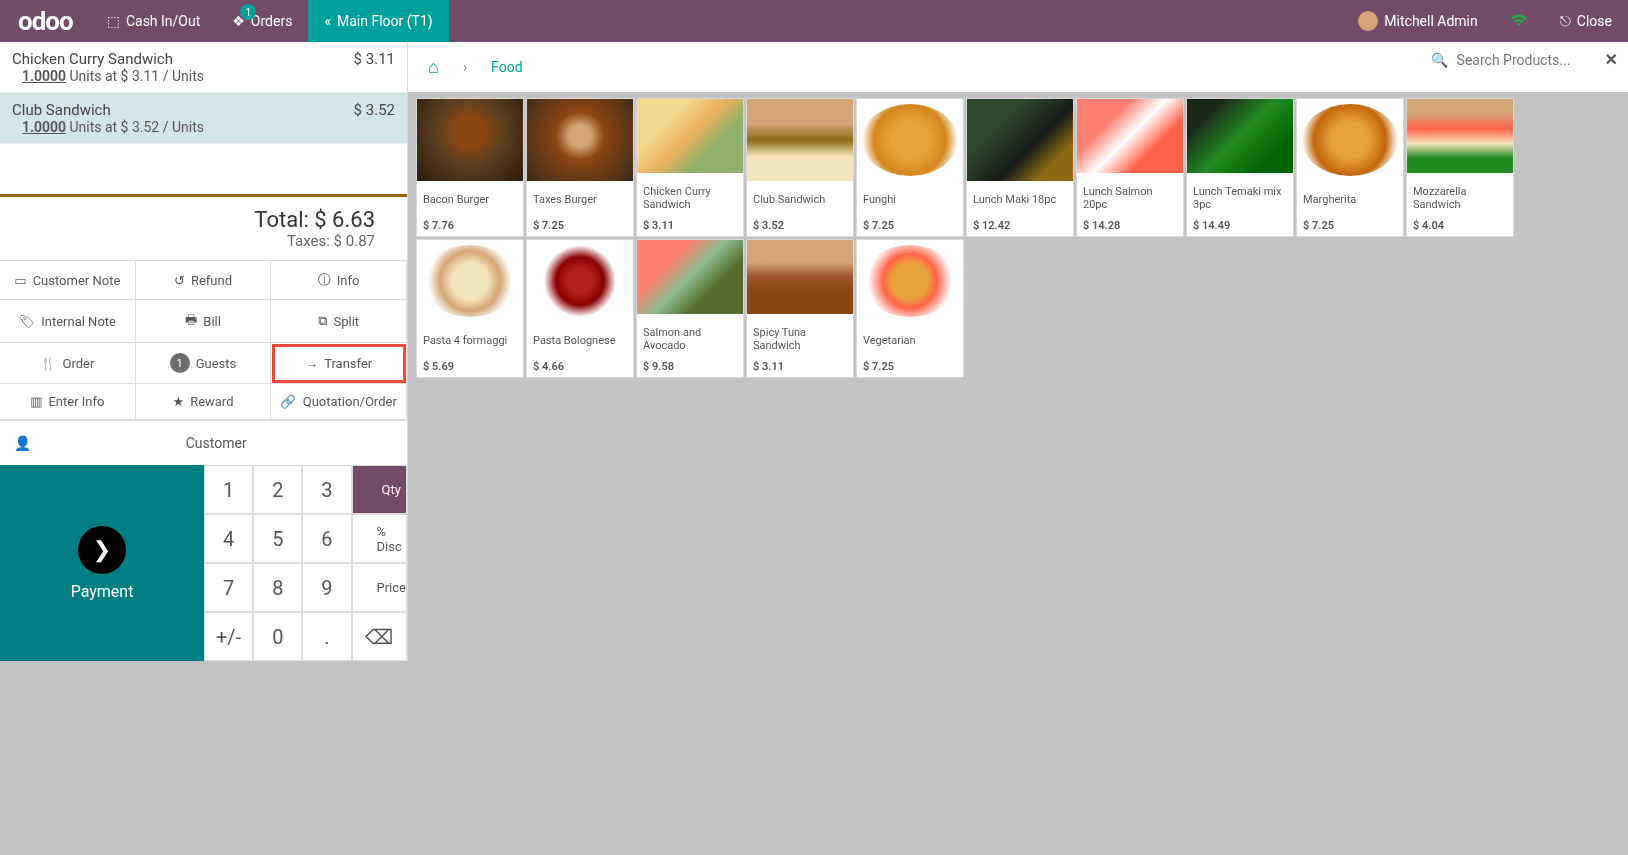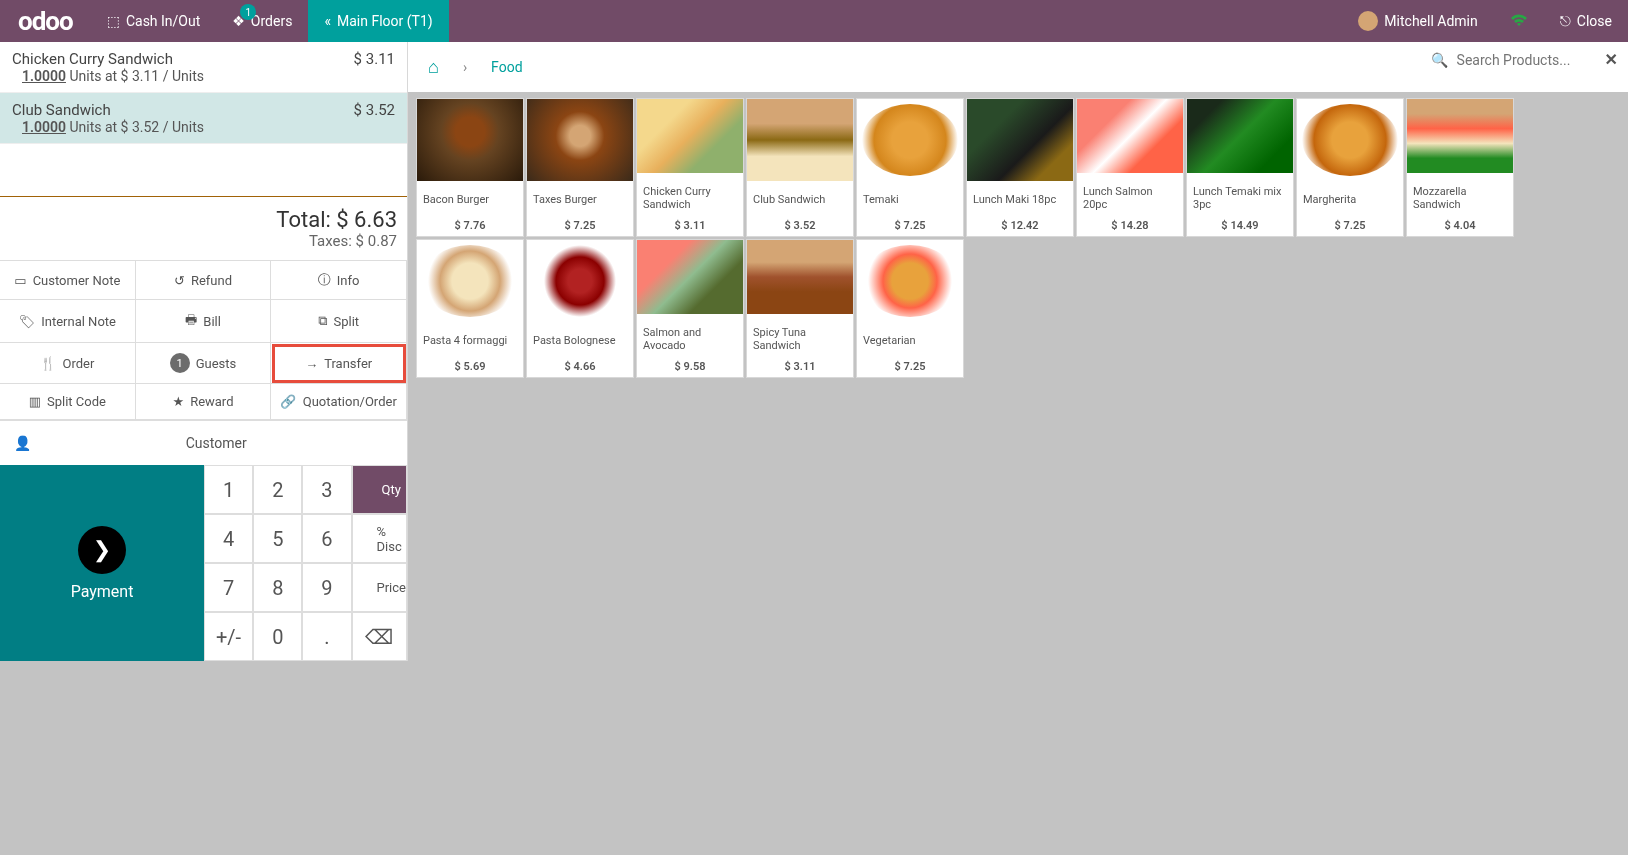--- a/index.html
+++ b/index.html
@@ -18,21 +18,21 @@
 .left { width: 408px; background: #fff; display: flex; flex-direction: column; border-right: 1px solid #d8d8d8; }
 .right { flex: 1; background: #c3c3c3; display: flex; flex-direction: column; }
 
 .orderlines { flex: 1; overflow-y: auto; }
 .orderline { padding: 8px 12px; border-bottom: 1px solid #eee; display: flex; flex-direction: column; cursor: pointer; }
 .orderline.selected { background: #d1e7e6; }
 .orderline-top { display: flex; justify-content: space-between; font-size: 15px; color: #444; }
 .orderline-qty { font-size: 14px; color: #555; padding-left: 10px; }
 .orderline-qty .bold { font-weight: 600; text-decoration: underline; }
 
-.summary { padding: 10px 10px; text-align: right; border-top: 1px solid #a16207; }
+.summary { padding: 10px 32px; text-align: right; border-top: 3px solid #a16207; }
 .total { font-size: 22px; color: #333; }
 .taxes { font-size: 15px; color: #666; }
 
 .control-buttons { display: grid; grid-template-columns: repeat(3, 1fr); border-top: 1px solid #ddd; }
 .ctrl-btn { padding: 10px 4px; border: 1px solid #ddd; border-top: none; border-left: none; font-size: 13px; color: #555; display: flex; align-items: center; justify-content: center; gap: 6px; cursor: pointer; background: #fff; }
 .ctrl-btn.highlight { outline: 3px solid #e74c3c; outline-offset: -4px; }
 .guest-circle { background: #6c6c6c; color: #fff; border-radius: 50%; width: 20px; height: 20px; display: inline-flex; align-items: center; justify-content: center; font-size: 11px; }
 
 .customer-row { display: flex; border-top: 1px solid #ddd; }
 .customer-btn { flex: 1; padding: 14px; text-align: center; font-size: 14px; color: #555; cursor: pointer; display: flex; align-items: center; justify-content: center; gap: 8px; }
@@ -49,21 +49,21 @@
 .breadcrumb .home { color: #00A09D; font-size: 18px; }
 .breadcrumb .sep { color: #888; }
 .search-area { position: absolute; right: 10px; top: 8px; display: flex; align-items: center; gap: 8px; color: #888; }
 .search-input { border: none; font-size: 14px; width: 140px; outline: none; }
 .search-clear { color: #555; font-weight: bold; cursor: pointer; font-size: 16px; }
 
 .products { padding: 6px 8px; display: flex; flex-wrap: wrap; gap: 2px; align-content: flex-start; overflow-y: auto; }
 .product { width: 108px; height: 139px; background: #fff; border: 1px solid #d8d8d8; display: flex; flex-direction: column; cursor: pointer; }
 .product-img { width: 100%; height: 82px; display: flex; align-items: center; justify-content: center; overflow: hidden; }
 .product-name { font-size: 11px; color: #555; padding: 4px 6px; flex: 1; line-height: 1.2; margin-top: 8px; }
-.product-price { font-size: 11px; color: #555; padding: 4px 6px; font-weight: 600; text-align: center; }
+.product-price { font-size: 11px; color: #555; padding: 4px 6px; font-weight: 600; }
 
 
 .pi { width: 100%; height: 100%; }
 .pi-burger1 { background: radial-gradient(circle at 50% 40%, #8b4513 20%, #654321 40%, #2a1a0a 100%); }
 .pi-burger2 { background: radial-gradient(circle at 50% 45%, #d4a574 15%, #8b4513 35%, #3a2a1a 100%); }
 .pi-sandwich-illust { background: linear-gradient(135deg, #f4d88c 30%, #e8b05c 50%, #8fb06c 70%); }
 .pi-club { background: linear-gradient(180deg, #d4a574 30%, #8b6914 50%, #f4e4bc 70%); }
 .pi-pizza1 { background: radial-gradient(circle, #e8a23c 30%, #d4861c 60%, #fff 80%); border-radius: 50%; margin: 5px; width: calc(100% - 10px); height: calc(100% - 10px); }
 .pi-maki { background: linear-gradient(135deg, #2a4a2a 30%, #1a1a1a 60%, #8b6914 80%); }
 .pi-salmon { background: linear-gradient(135deg, #fa8072 30%, #fff 50%, #ff6347 70%); }
@@ -176,21 +176,21 @@
       <div class="ctrl-btn">
           <span class="guest-circle">1</span>
           <span>Guests</span>
         </div>
       <div class="ctrl-btn highlight">
           <span>→</span>
           <span>Transfer</span>
         </div>
       <div class="ctrl-btn">
           <span>▥</span>
-          <span>Split Code</span>
+          <span>Enter Info</span>
         </div>
       <div class="ctrl-btn">
           <span>★</span>
           <span>Reward</span>
         </div>
       <div class="ctrl-btn">
           <span>🔗</span>
           <span>Quotation/Order</span>
         </div>
     </div>
@@ -265,21 +265,21 @@
     <div class="product-img">
             <div class="pi pi-club"></div>
           </div>
     <div class="product-name">Club Sandwich</div>
     <div class="product-price">$ 3.52</div>
         </div>
         <div class="product">
     <div class="product-img">
             <div class="pi pi-pizza1"></div>
           </div>
-    <div class="product-name">Temaki</div>
+    <div class="product-name">Funghi</div>
     <div class="product-price">$ 7.25</div>
         </div>
         <div class="product">
     <div class="product-img">
             <div class="pi pi-maki"></div>
           </div>
     <div class="product-name">Lunch Maki 18pc</div>
     <div class="product-price">$ 12.42</div>
         </div>
         <div class="product">

